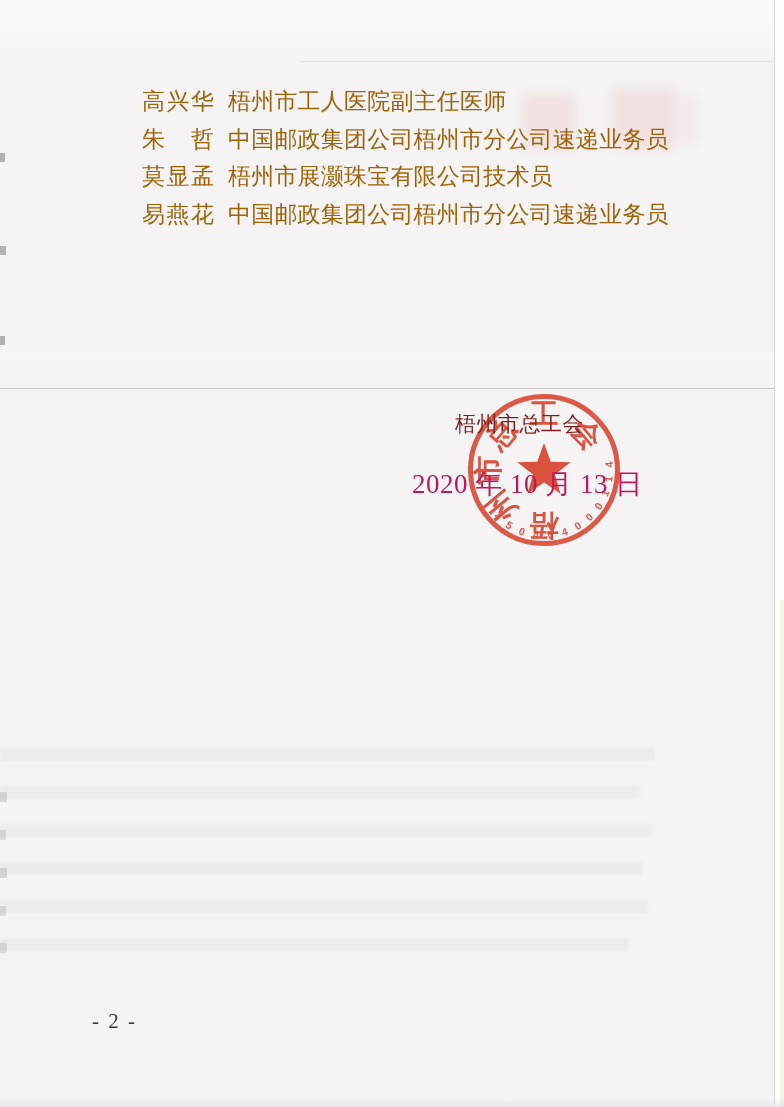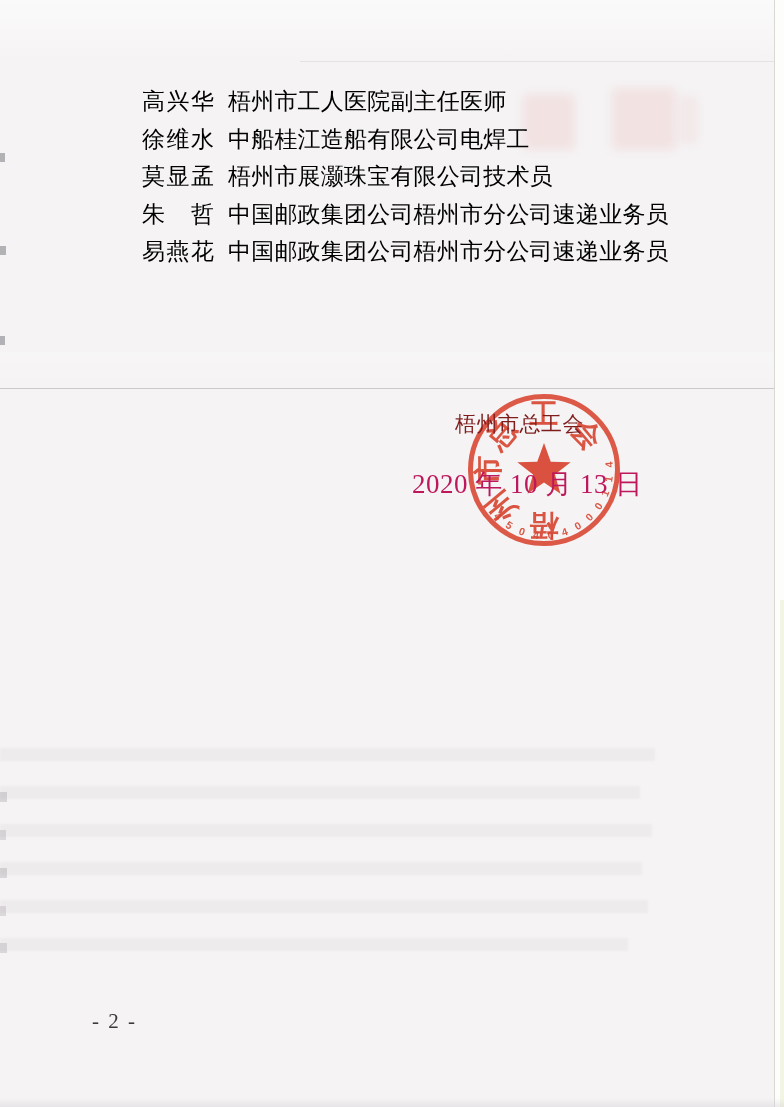--- a/index.html
+++ b/index.html
@@ -45,21 +45,21 @@
   .et1{top:153px;width:5px;height:9px;}
   .et2{top:246px;width:6px;height:9px;}
   .et3{top:336px;width:5px;height:9px;}
   .et4{top:792px;width:7px;height:10px;background:rgba(70,65,75,0.16);}
   .et5{top:830px;width:6px;height:10px;background:rgba(70,65,75,0.15);}
   .et6{top:868px;width:7px;height:10px;background:rgba(70,65,75,0.16);}
   .et7{top:906px;width:6px;height:10px;background:rgba(70,65,75,0.14);}
   .et8{top:943px;width:7px;height:10px;background:rgba(70,65,75,0.15);}
 
   
-  .recipient-list{position:absolute;left:142px;top:83px;width:580px;color:#000000;}
+  .recipient-list{position:absolute;left:142px;top:83px;width:580px;color:#a16207;}
   .row{display:flex;align-items:flex-start;line-height:37.6px;font-size:23px;}
   .r-name{width:86px;flex:0 0 86px;letter-spacing:1.5px;white-space:nowrap;}
   .r-title{flex:1;letter-spacing:0.2px;white-space:pre-line;}
 
   
   .seal{position:absolute;left:458px;top:384px;width:172px;height:172px;z-index:3;}
   .seal svg{display:block;width:172px;height:172px;}
 
   
   .sig-org{position:absolute;left:455px;top:410px;font-size:21px;letter-spacing:0.5px;
@@ -99,33 +99,29 @@
   <div class="right-strip"></div>
   <div class="right-strip-tint"></div>
   <div class="bottom-edge"></div>
 
   <div class="recipient-list">
     <div class="row">
       <span class="r-name">高兴华</span>
       <span class="r-title">梧州市工人医院副主任医师</span>
     </div>
 
+
     <div class="row">
-      <span class="r-name">徐维水</span>
-      <span class="r-title">中船桂江造船有限公司电焊工</span>
+      <span class="r-name">朱　哲</span>
+      <span class="r-title">中国邮政集团公司梧州市分公司速递业务员</span>
     </div>
 
     <div class="row">
       <span class="r-name">莫显孟</span>
       <span class="r-title">梧州市展灏珠宝有限公司技术员</span>
-    </div>
-
-    <div class="row">
-      <span class="r-name">朱　哲</span>
-      <span class="r-title">中国邮政集团公司梧州市分公司速递业务员</span>
     </div>
 
 
     <div class="row">
       <span class="r-name">易燕花</span>
       <span class="r-title">中国邮政集团公司梧州市分公司速递业务员</span>
     </div>
   </div>
 
   <div class="seal">

